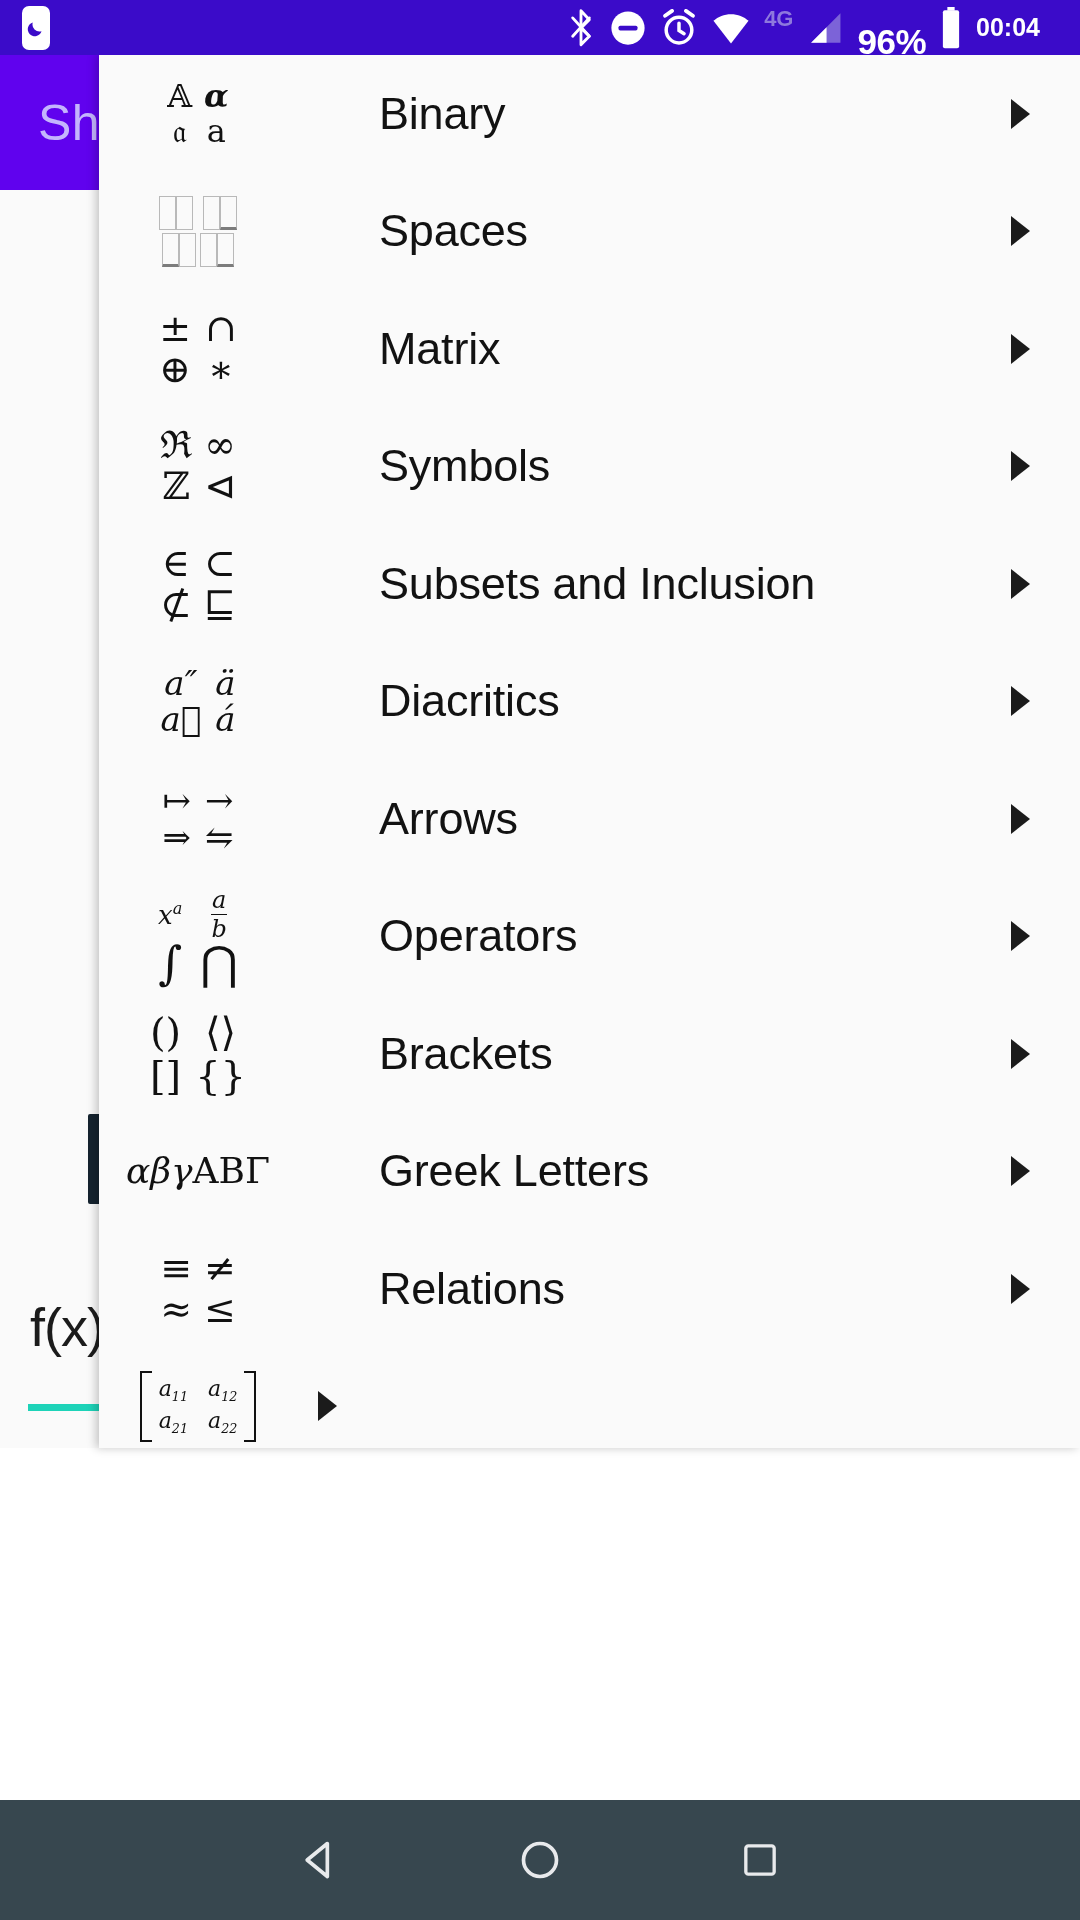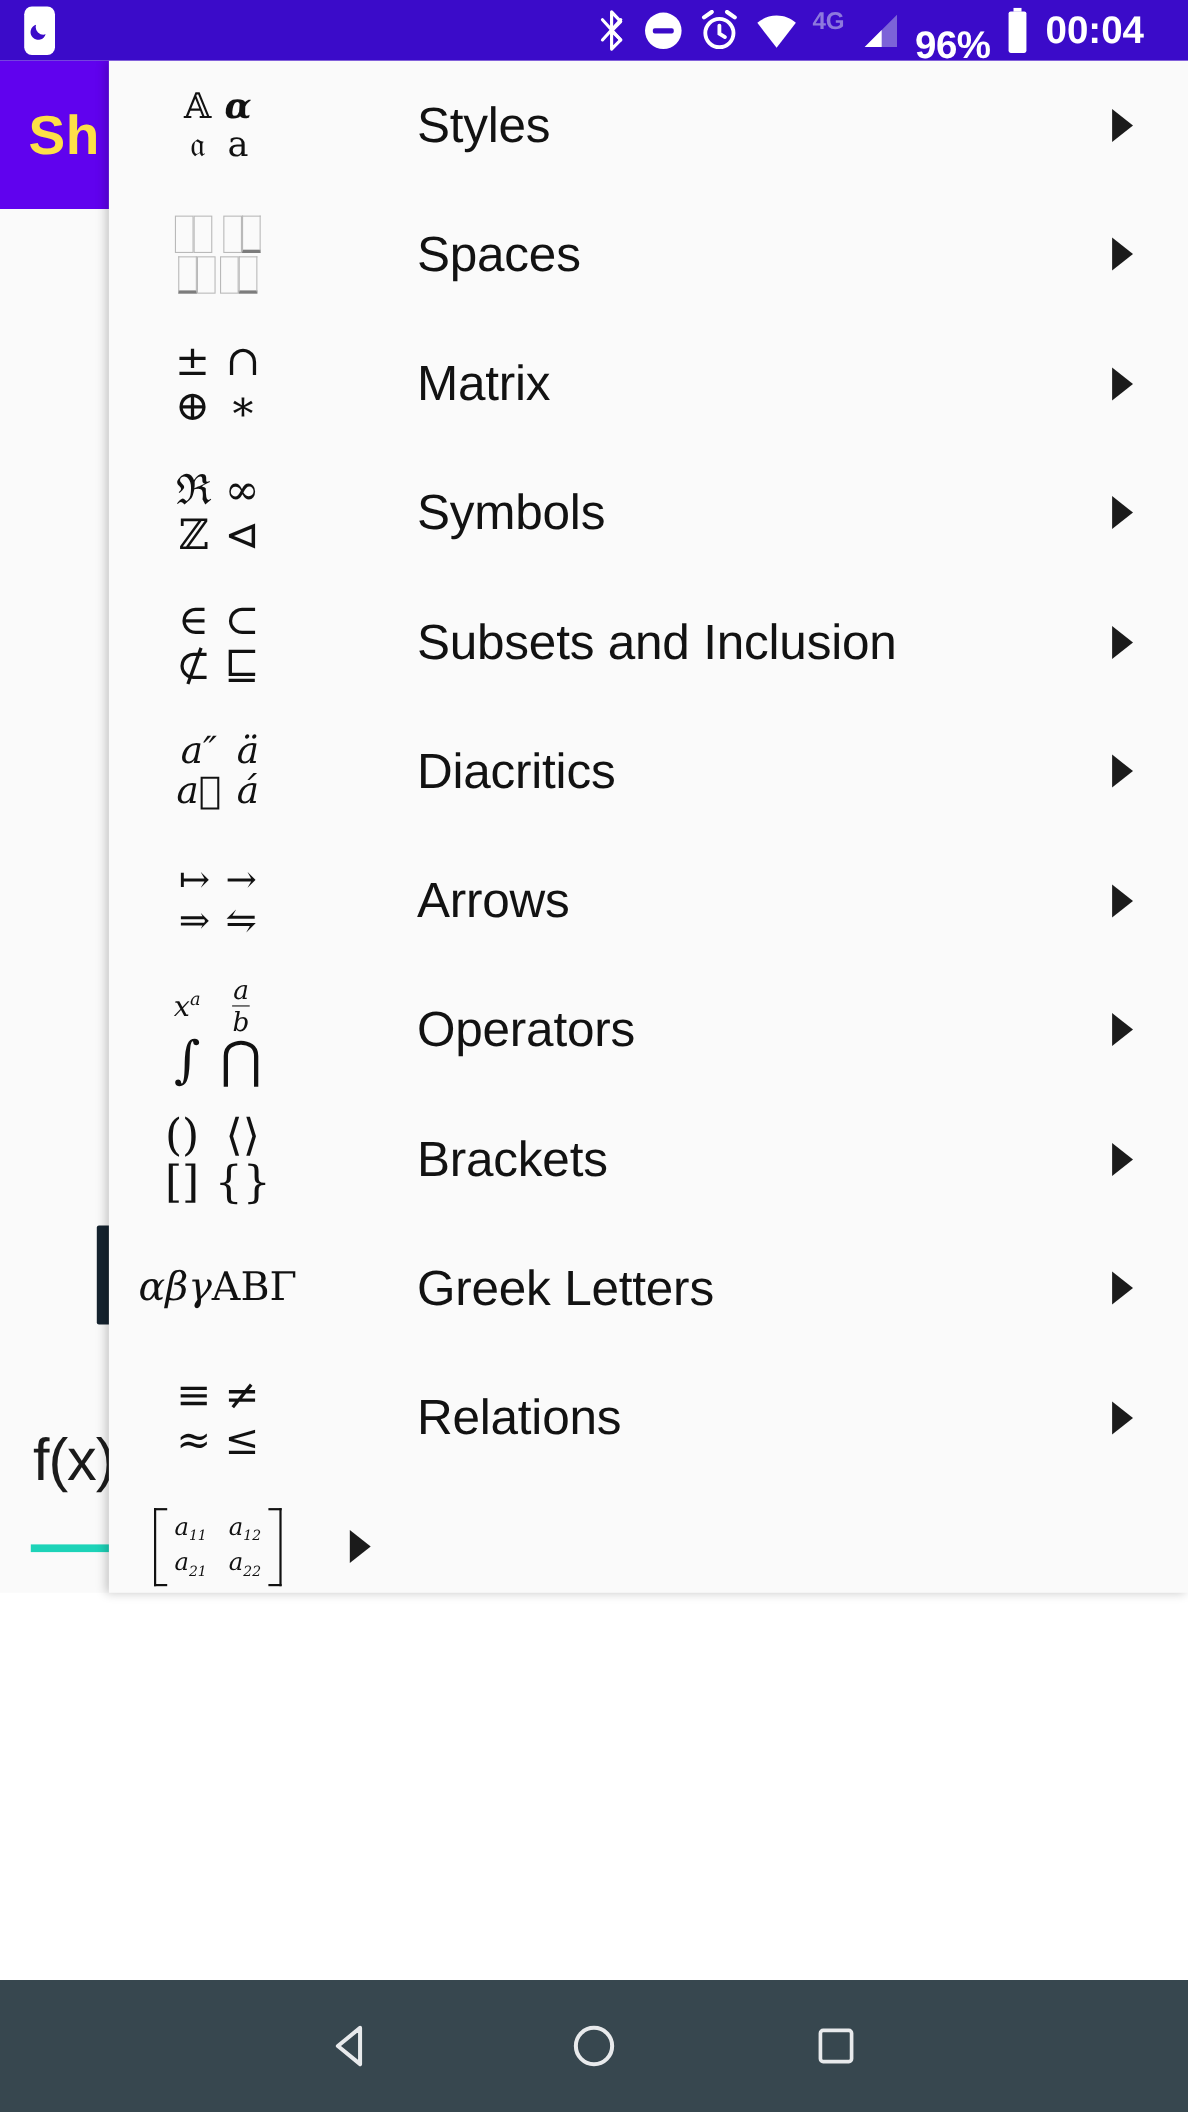--- a/index.html
+++ b/index.html
@@ -24,35 +24,35 @@
     display:flex; align-items:center; justify-content:center;
   }
   .moon-badge svg{ display:block; }
   .sb-right{
     margin-left:auto; display:flex; align-items:center; gap:13px;
     padding-right:40px;
   }
   .sb-icon{ display:flex; align-items:center; justify-content:center; }
   .sb-text{ font-size:35px; font-weight:bold; letter-spacing:-0.5px; line-height:1;margin-top:28px; }
   .sb-4g{ font-size:22px; font-weight:bold; color:#8E79DD; line-height:1; position:relative; top:-9px; }
-  .sb-clock{ font-size:35px; font-weight:bold; letter-spacing:0px; line-height:1; }
+  .sb-clock{ font-size:25px; font-weight:bold; letter-spacing:0px; line-height:1; }
 
   
   #app-behind{
     position:absolute; top:55px; left:0; width:1080px; height:1393px;
     background:#FAFAFA; z-index:5;
   }
   #app-bar{
     position:absolute; top:55px; left:0; width:1080px; height:135px;
     background:#6002EE; z-index:6;
     display:flex; align-items:center;
   }
   #app-title{
-    color:#fde047; font-size:50px; font-weight:bold;
-    padding-left:26px; white-space:nowrap; letter-spacing:0.5px;
+    color:#c4b5fd; font-size:50px; font-weight:normal;
+    padding-left:38px; white-space:nowrap; letter-spacing:0.5px;
   }
   #app-body{
     position:absolute; top:190px; left:0; width:1080px; height:1258px;
     background:#FAFAFA; z-index:6;
   }
   #tab-indicator{
     position:absolute; left:88px; top:1114px; width:14px; height:90px;
     background:#15232F; border-radius:2px; z-index:7;
   }
   #fx-label{
@@ -228,21 +228,21 @@
 
   <div class="menu-item">
     <div class="mi-icon">
       <div class="g2x2">
         <span>𝔸</span>
         <span style="font-weight:bold;font-style:italic">α</span>
         <span>𝔞</span>
         <span>a</span>
       </div>
     </div>
-    <div class="mi-label">Styles</div>
+    <div class="mi-label">Binary</div>
     <div class="mi-arrow">
       <svg width="26" height="34" viewBox="0 0 13 17">
           <path d="M1.5 1 11 8.5 1.5 16z" fill="#1B1B1B"></path>
         </svg>
     </div>
   </div>
 
   <div class="menu-item">
     <div class="mi-icon">
       <div class="spaces-ic">

